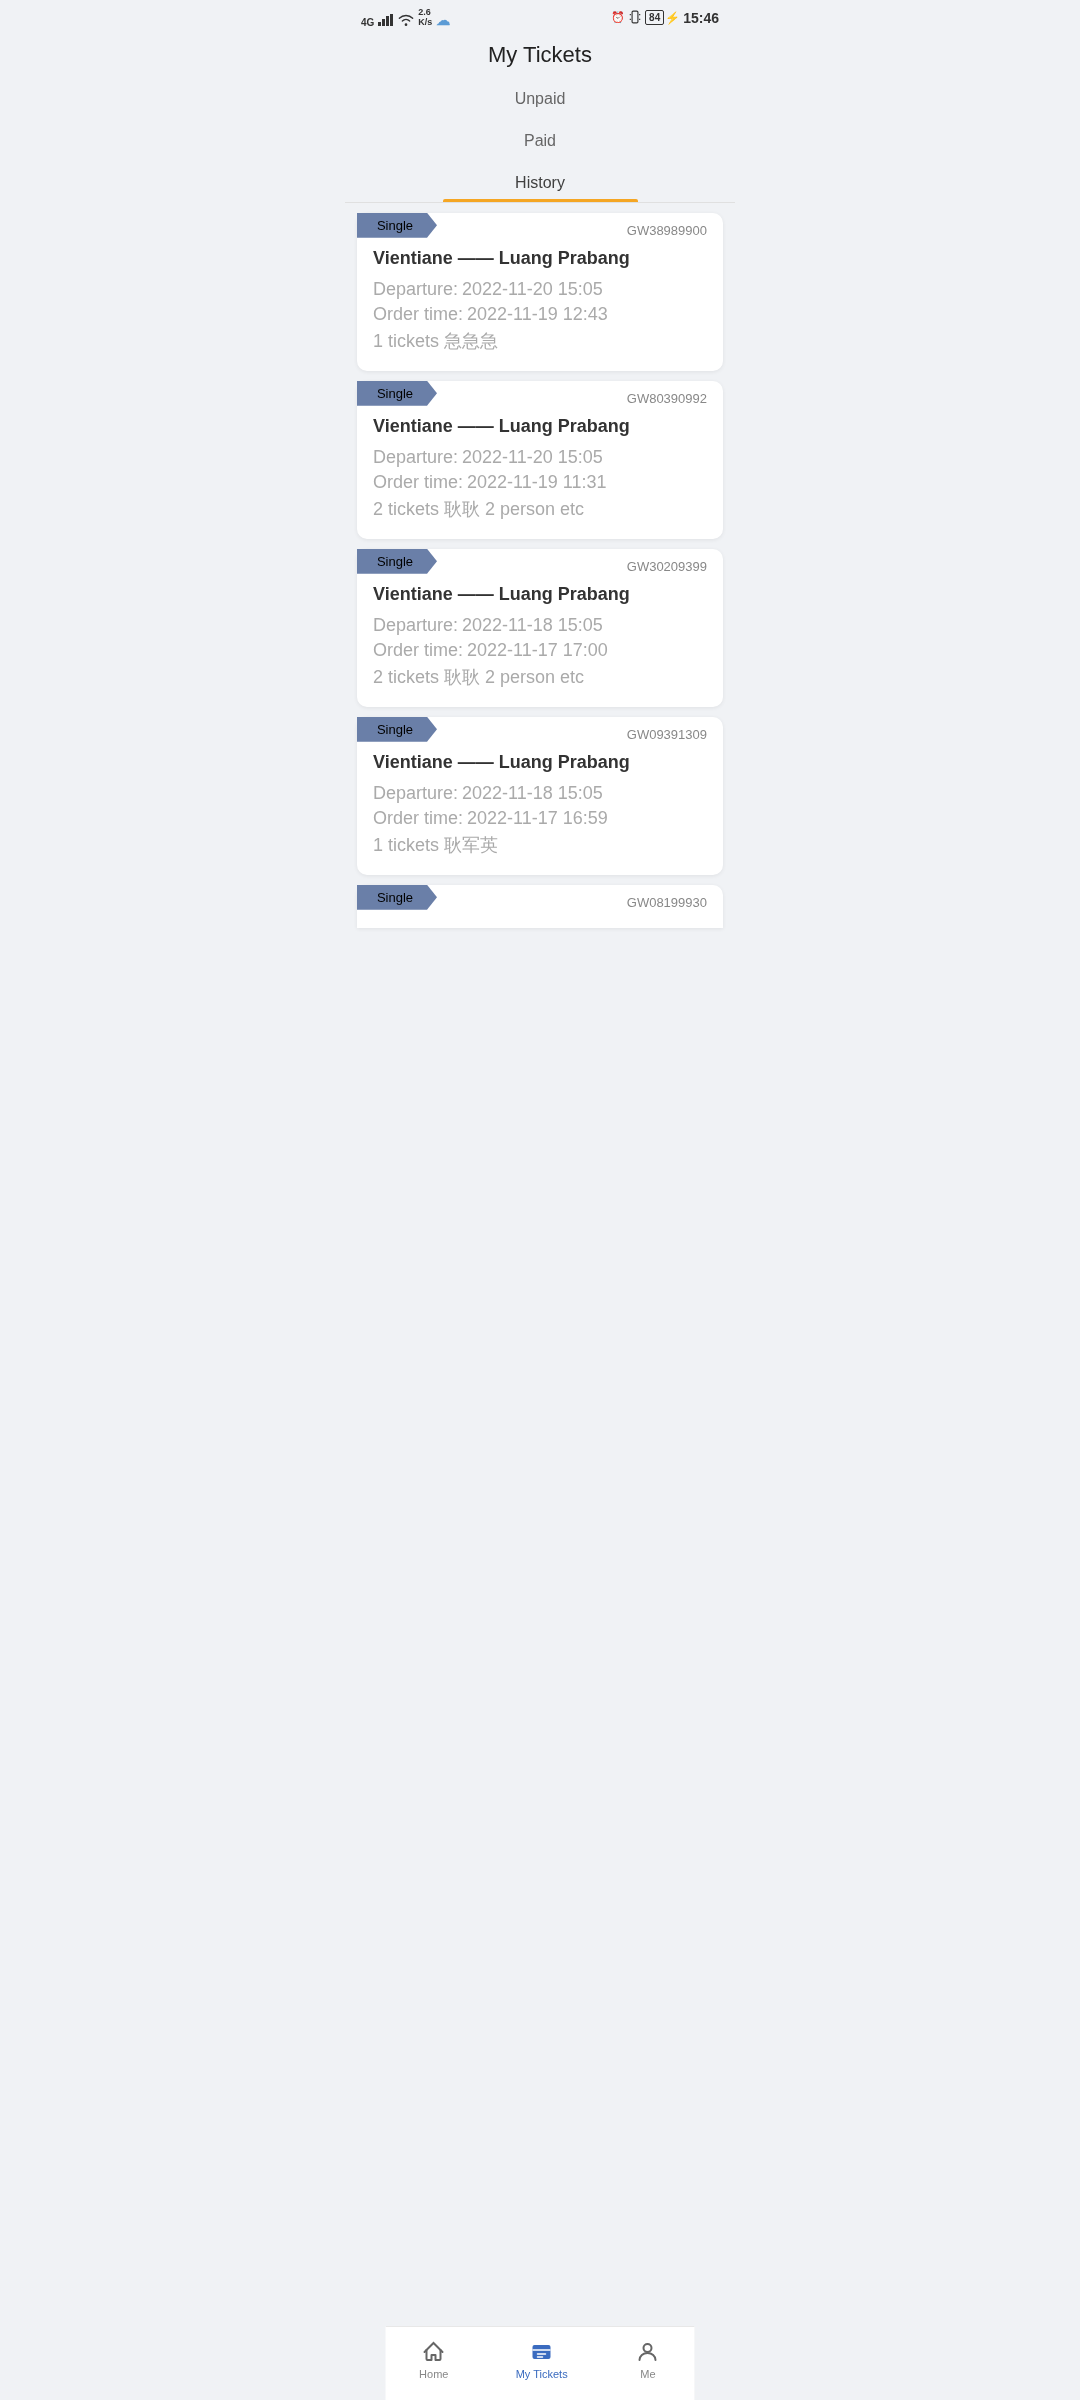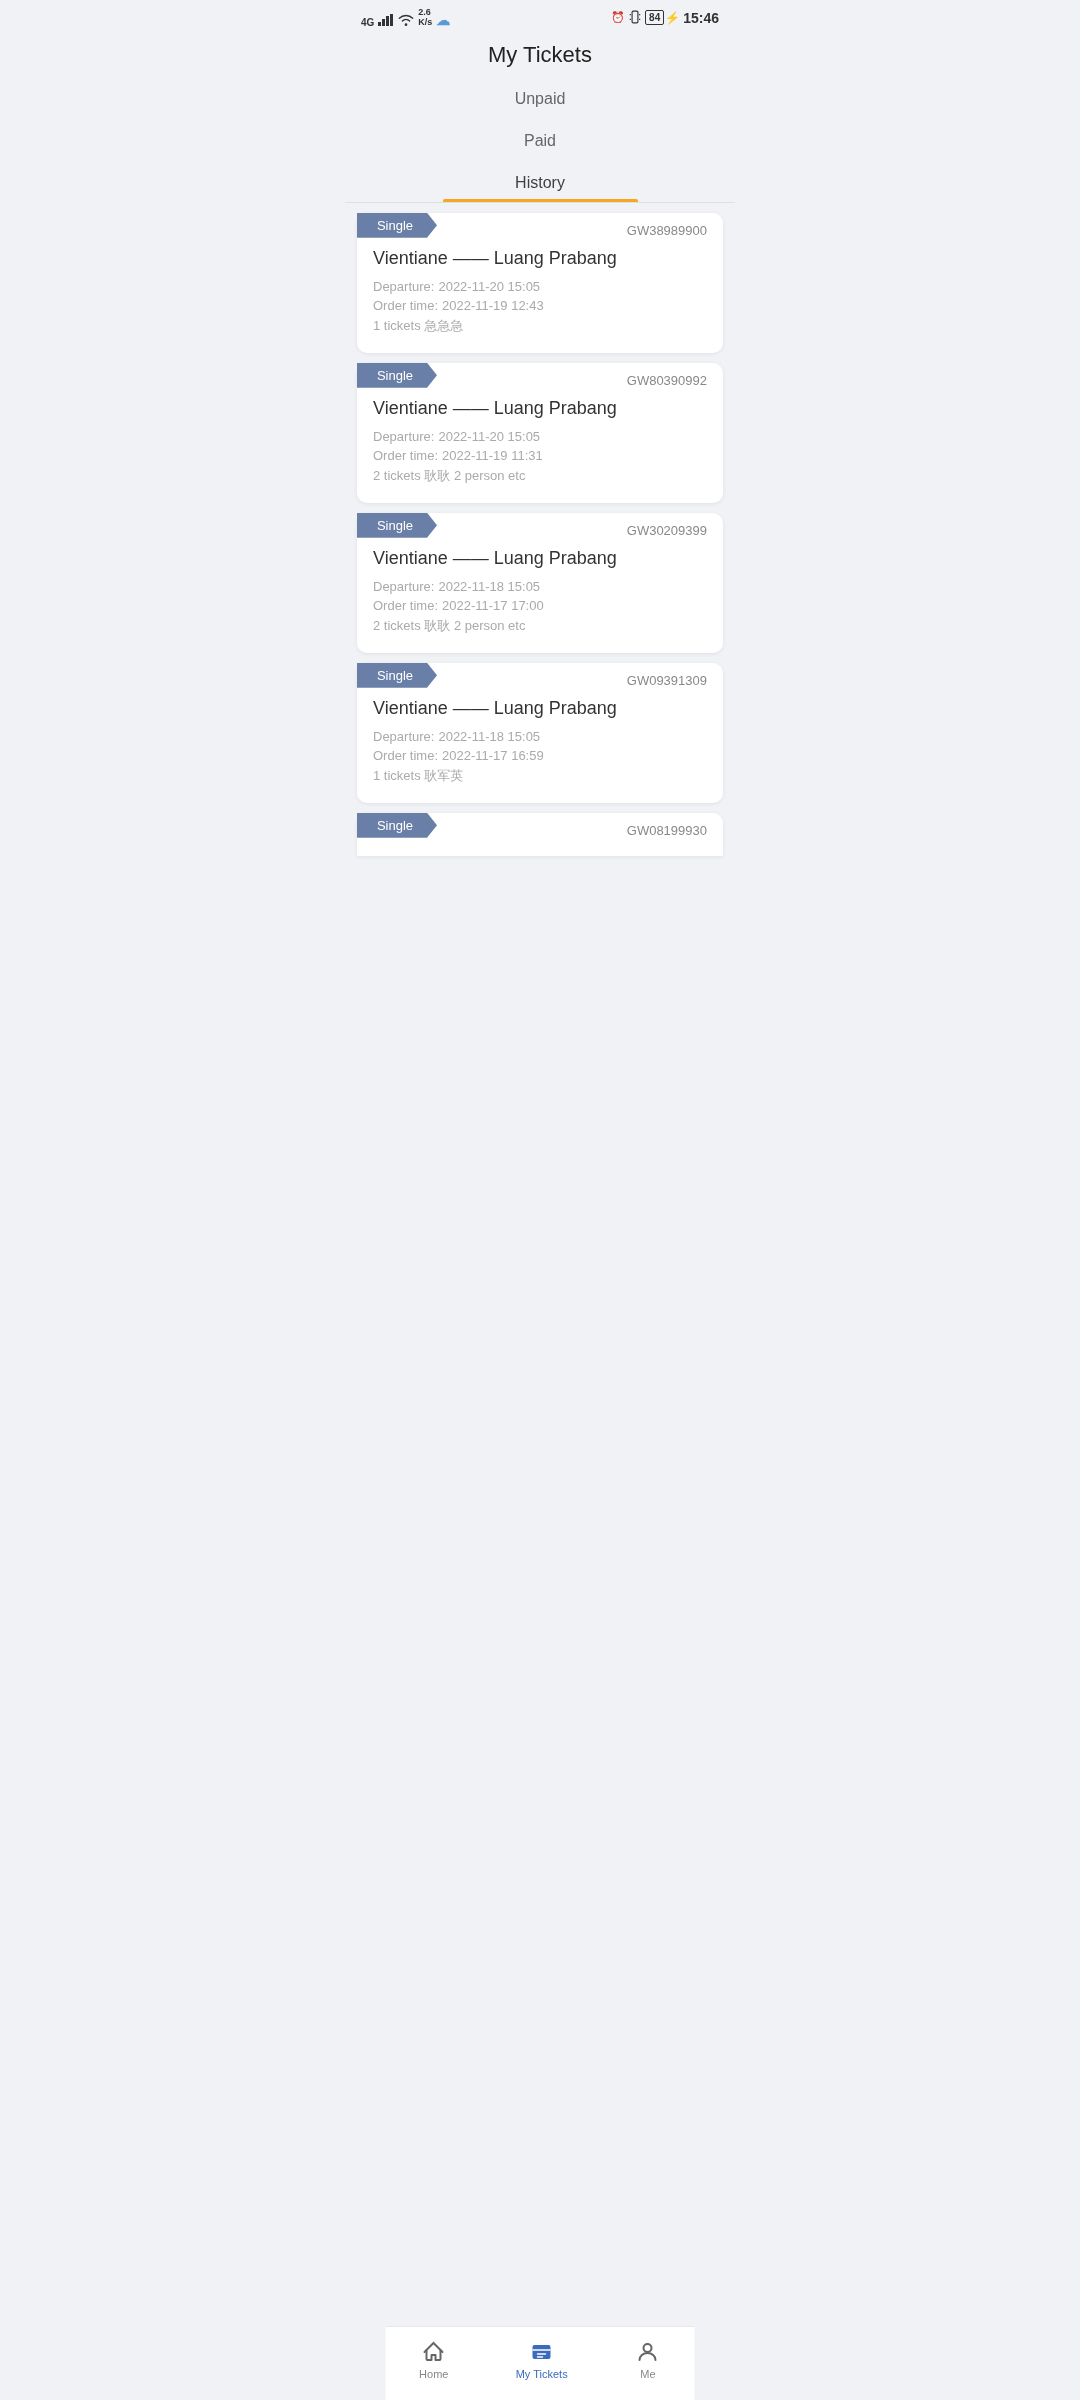--- a/index.html
+++ b/index.html
@@ -91,49 +91,49 @@
     .card-header {
       display: flex;
       justify-content: space-between;
       align-items: flex-start;
       padding: 0 16px 0 0;
       margin-bottom: 10px;
     }
 
     .ticket-type-badge {
       background: #6a7fa8;
-      color: #ffffff;
+      color: #000000;
       font-size: 13px;
       padding: 5px 16px 5px 12px;
       border-radius: 0 0 8px 0;
       position: relative;
       clip-path: polygon(0 0, calc(100% - 10px) 0, 100% 50%, calc(100% - 10px) 100%, 0 100%);
       display: inline-block;
       min-width: 80px;
       text-align: center;
     }
 
     .order-id {
       font-size: 13px;
       color: #888;
       padding-top: 10px;
       padding-right: 0;
     }
 
     .route {
       font-size: 18px;
-      font-weight: 400;
+      font-weight: 700;
       color: #333;
       padding: 0 16px;
       margin-bottom: 8px;
     }
 
     .detail-row {
       padding: 2px 16px;
-      font-size: 13px;
+      font-size: 18px;
       color: #999;
       display: flex;
       gap: 4px;
     }
 
     .detail-label { color: #aaa; }
     .detail-value { color: #aaa; }
 
     
     .bottom-nav {

